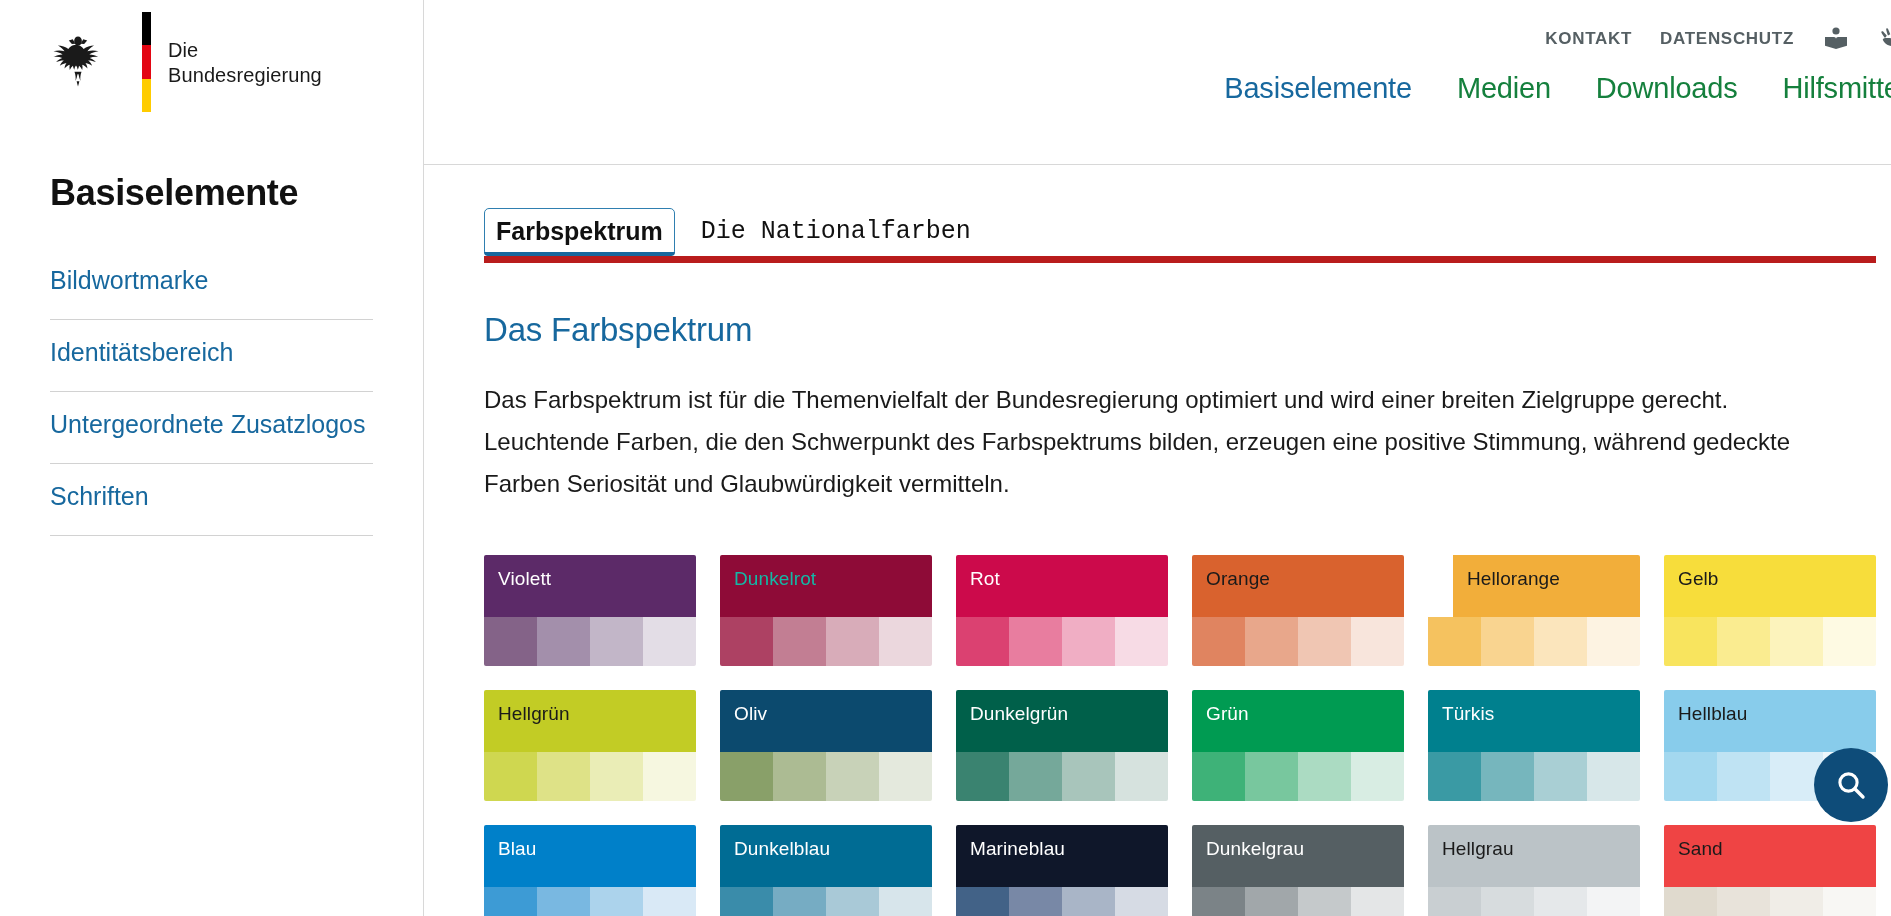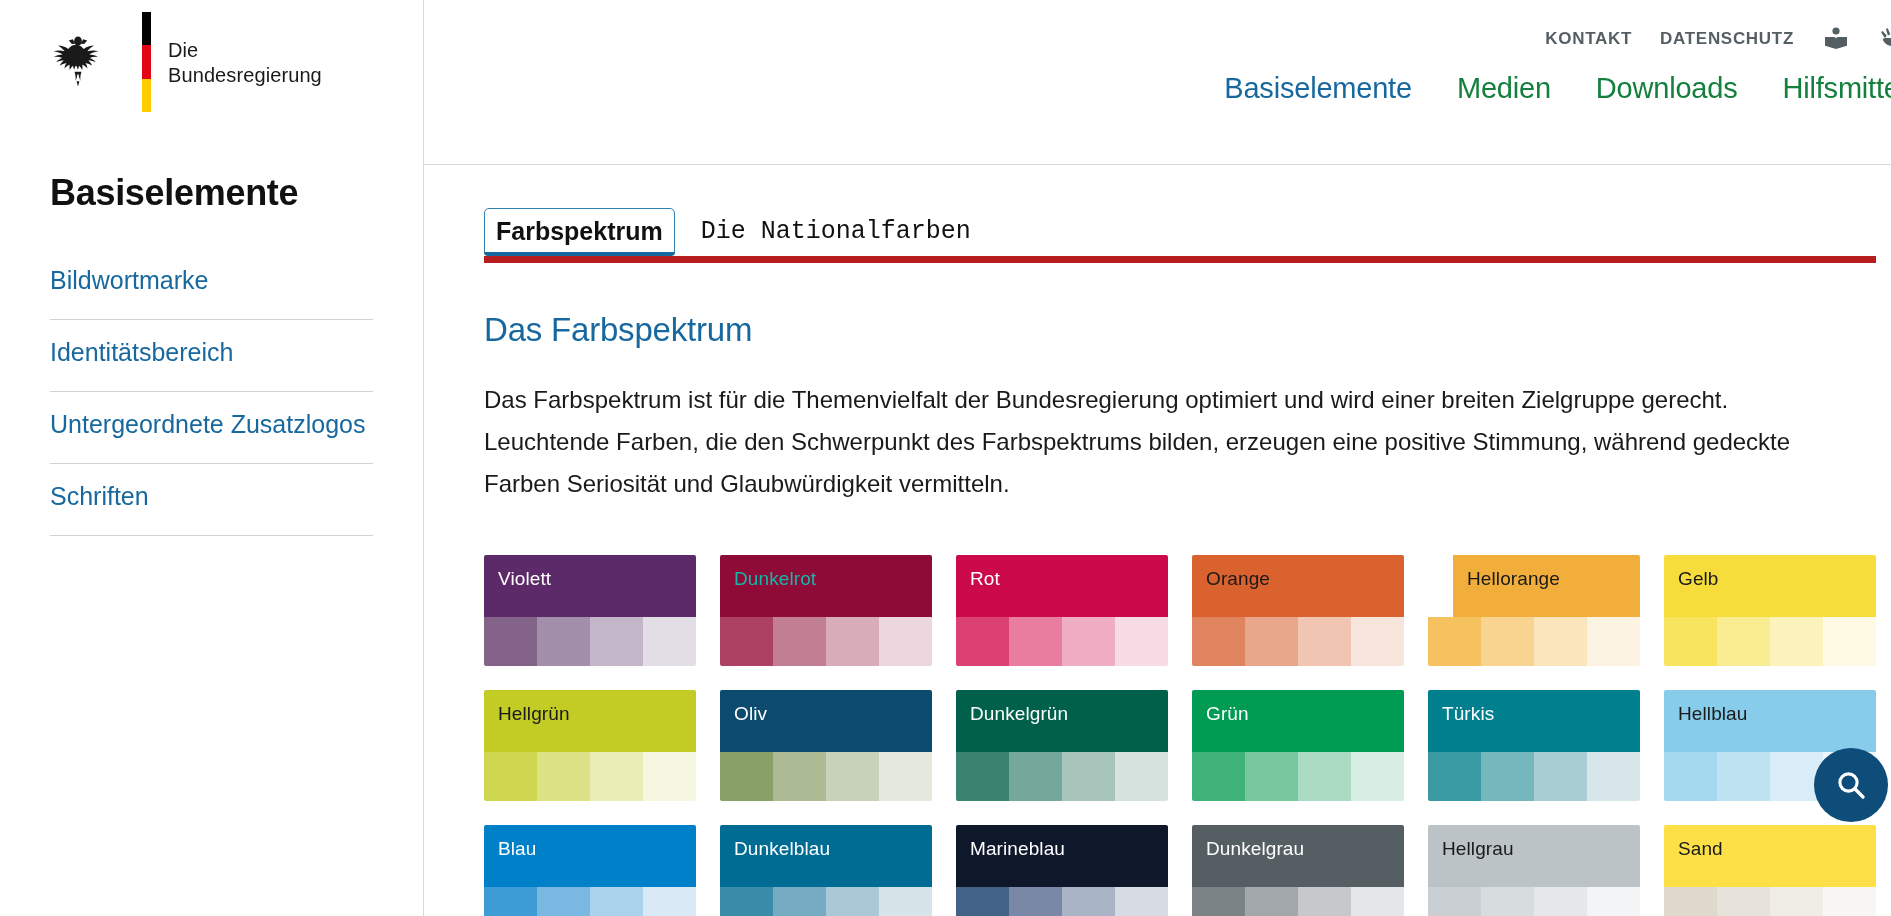--- a/index.html
+++ b/index.html
@@ -421,21 +421,21 @@
               <span class="swatch-label" style="color: rgb(26, 26, 26);">Hellgrau</span>
             </div>
             <div class="swatch-tints">
               <span style="background: rgb(201, 207, 210);"></span>
               <span style="background: rgb(215, 220, 222);"></span>
               <span style="background: rgb(229, 232, 234);"></span>
               <span style="background: rgb(243, 244, 245);"></span>
             </div>
           </div>
           <div class="swatch">
-            <div class="swatch-main" style="background: #fde047; text-align: center;">
+            <div class="swatch-main" style="background: #ef4444; text-align: center;">
               <span class="swatch-label" style="color: rgb(26, 26, 26);">Sand</span>
             </div>
             <div class="swatch-tints">
               <span style="background: rgb(224, 218, 206);"></span>
               <span style="background: rgb(232, 227, 218);"></span>
               <span style="background: rgb(240, 237, 231);"></span>
               <span style="background: rgb(248, 247, 244);"></span>
             </div>
           </div>
         </div>

